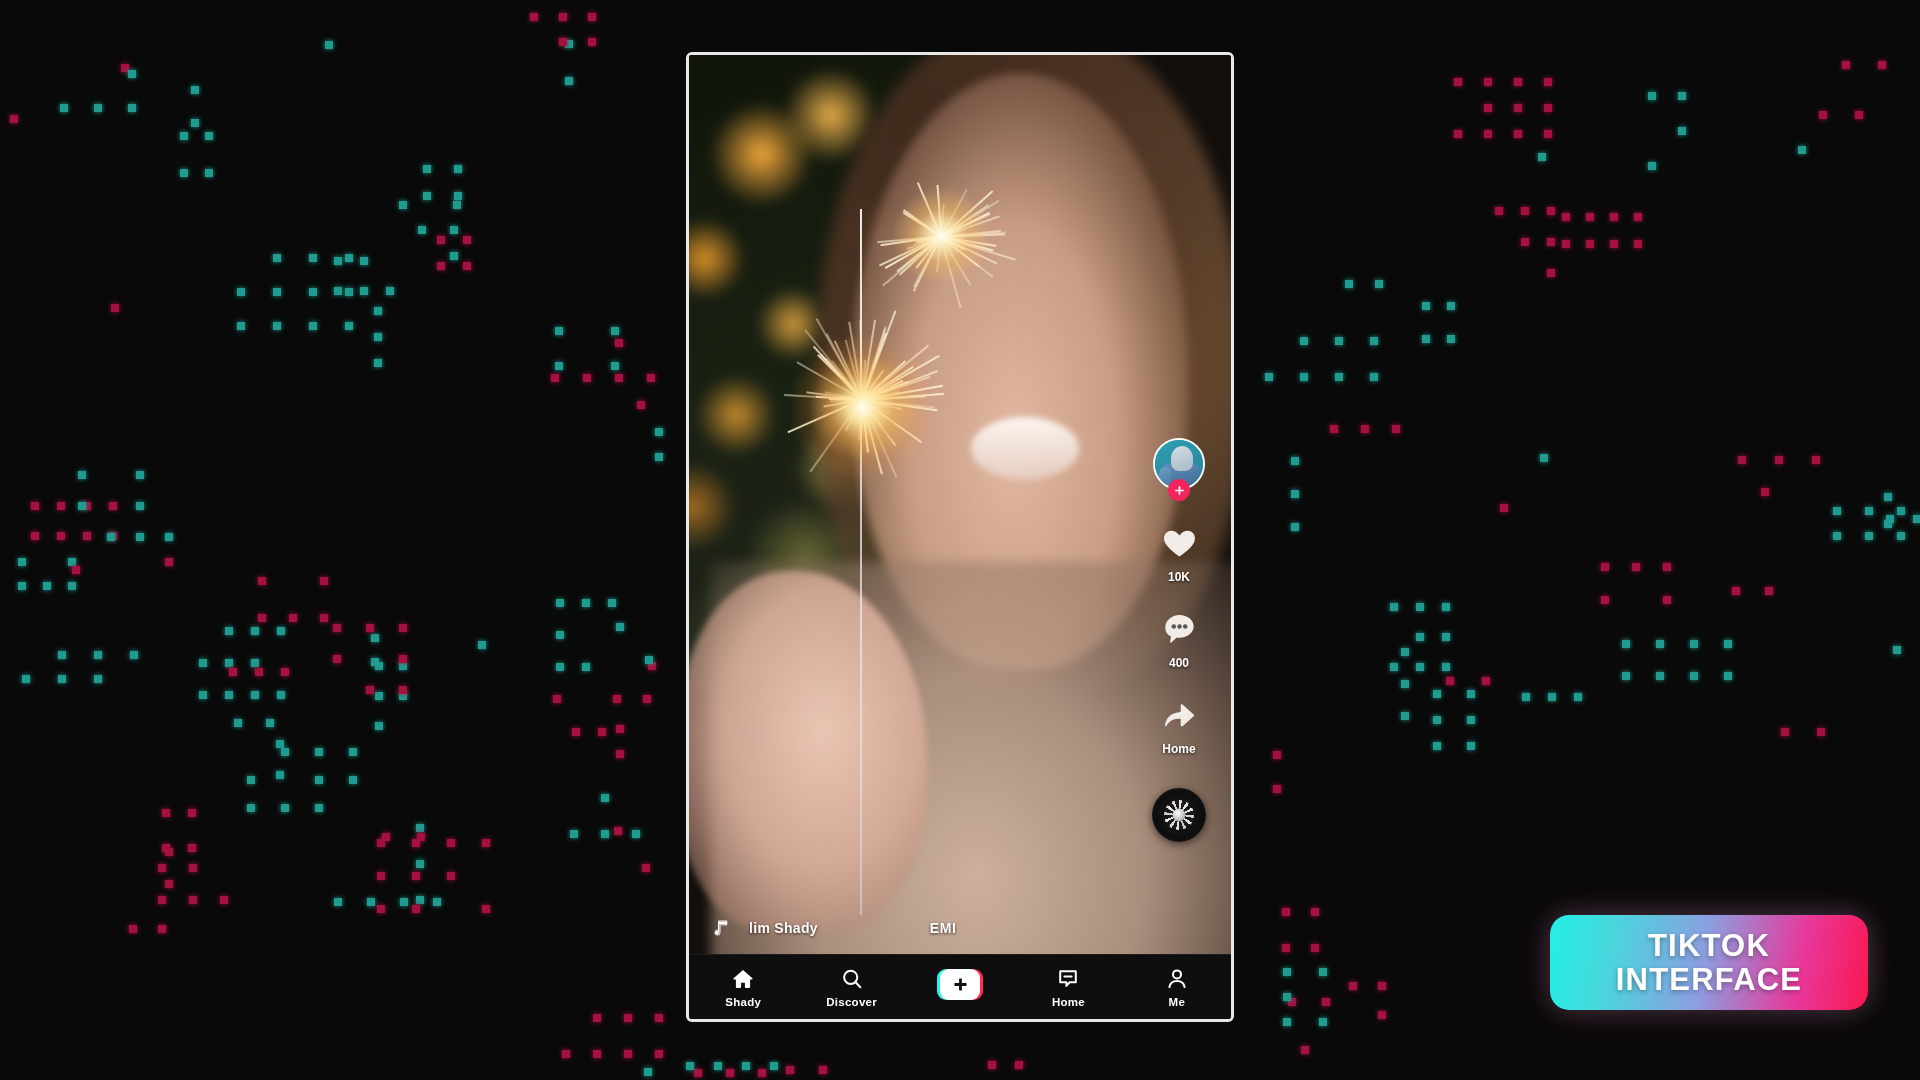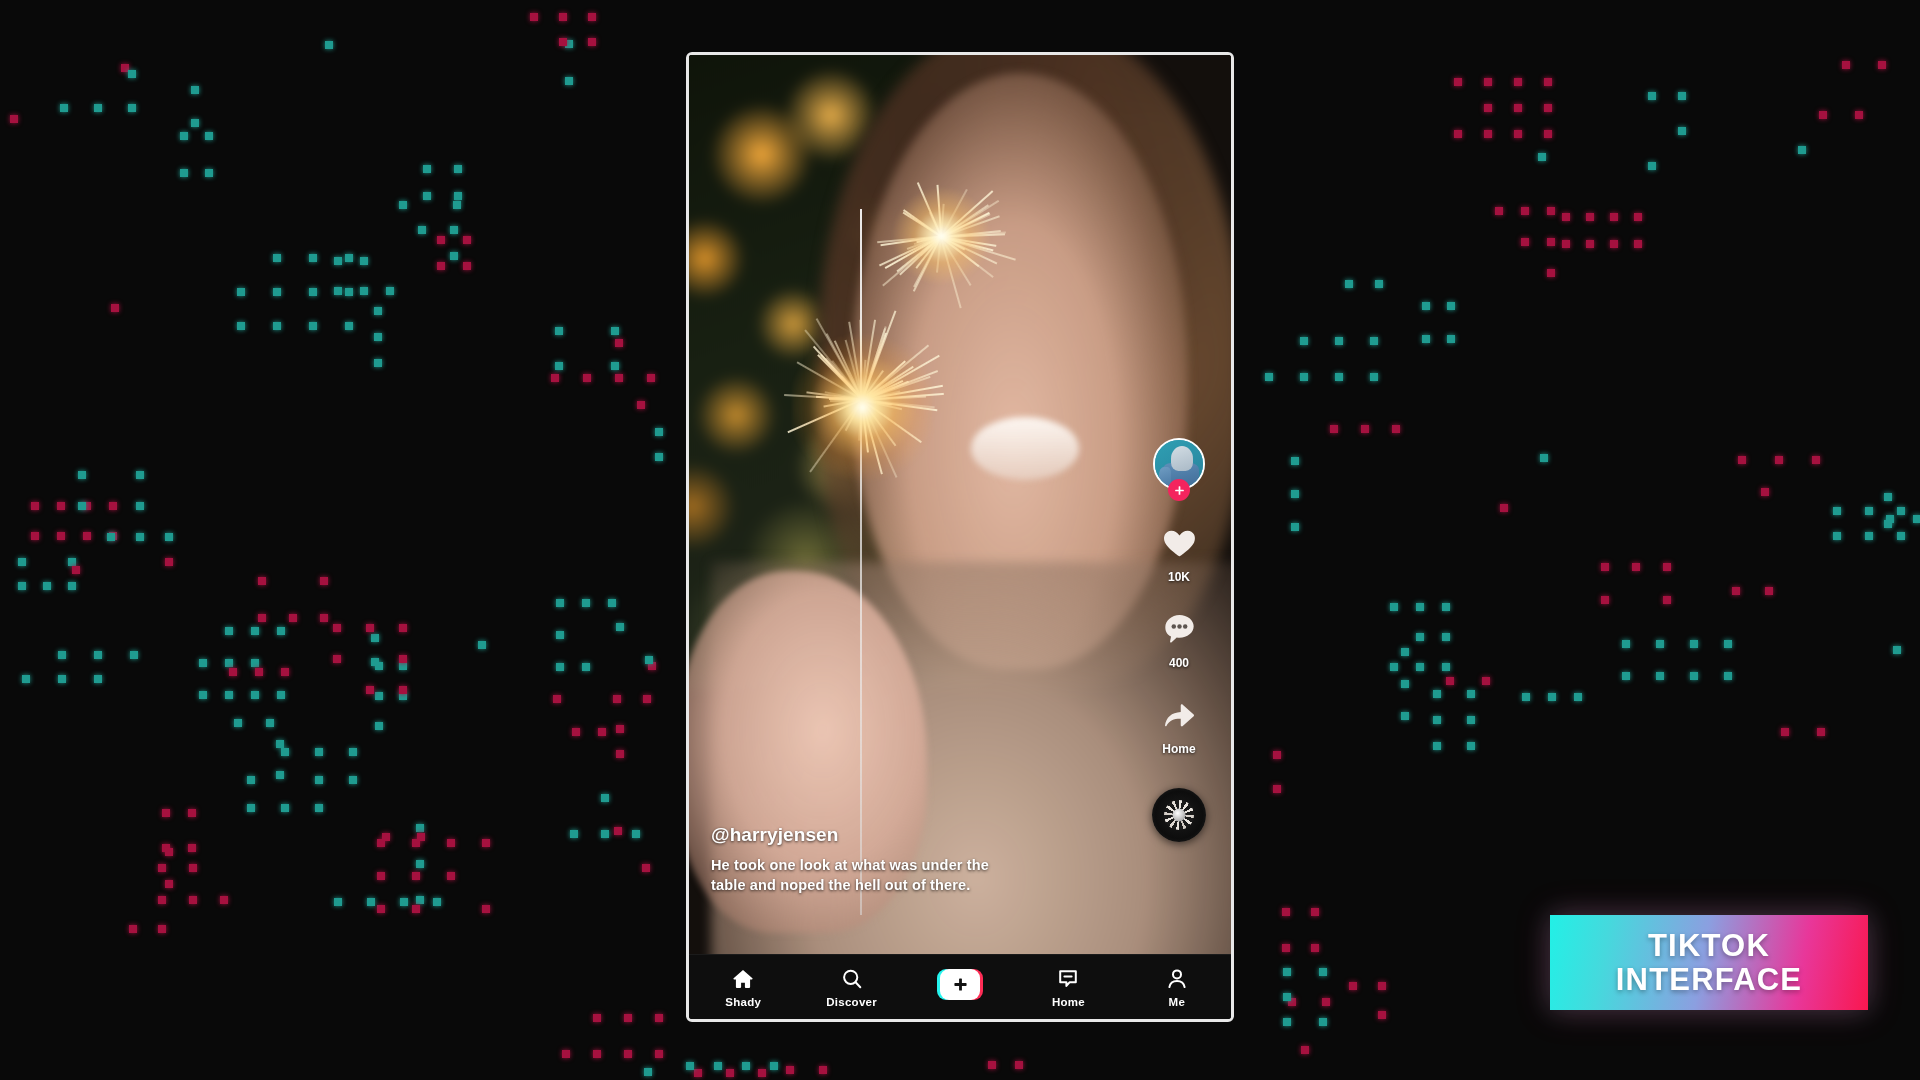--- a/index.html
+++ b/index.html
@@ -223,20 +223,21 @@
     display:flex; align-items:center; justify-content:center;
   }
 
   
   #badge {
     position:absolute; right:52px; bottom:70px;
     width:318px; height:95px;
     background:linear-gradient(100deg,#22f0e6 0%, #45d9dd 18%, #8b9fe0 48%, #e8379a 78%, #f9174f 100%);
     display:flex; flex-direction:column; align-items:center; justify-content:center;
     box-shadow:0 0 34px rgba(255,40,110,.28), 0 0 26px rgba(40,230,225,.2);
+    border-radius:19px;
   }
   .badge-line {
     color:#fff; font-size:31px; font-weight:700; letter-spacing:1.2px; line-height:1.08;
     text-shadow:0 2px 5px rgba(0,0,0,.33);
   }
 </style>
 </head>
 <body>
 
 <div id="stage">
@@ -688,25 +689,34 @@
             <div class="ray" style="left: 46.5%; top: 20%; width: 27.0726px; opacity: 0.78; transform: rotate(27.7906deg);"></div>
             <div class="ray" style="left: 46.5%; top: 20%; width: 28.4726px; opacity: 0.35; transform: rotate(164.187deg);"></div>
             <div class="ray" style="left: 46.5%; top: 20%; width: 62.1583px; opacity: 0.6; transform: rotate(340.456deg);"></div>
             <div class="ray" style="left: 46.5%; top: 20%; width: 27.9303px; opacity: 0.39; transform: rotate(136.835deg);"></div>
             <div class="ray" style="left: 46.5%; top: 20%; width: 65.3275px; opacity: 0.39; transform: rotate(355.997deg);"></div>
           </div>
         <div class="spark-core2"></div>
         <div class="spark-core"></div>
       </div>
 
-      <div id="caption-area">
-        <div id="username">@harryjensen</div>
-        <div id="caption-text">He took one look at what was under the table and noped the hell out of there.</div>
+
+      <div id="music-row">
+        <span id="music-icon">
+          <svg viewBox="0 0 24 24" width="20" height="20" fill="#fff">
+            <path d="M9 3.5v11.1a3.1 3.1 0 1 0 1.9 2.9V8.2h8.1V3.5H9z" stroke="#fff" stroke-width="1" fill="none"></path>
+            <path d="M9.3 4.2h9.1v3.3H9.3z" fill="#fff"></path>
+            <circle cx="7.2" cy="17.6" r="2.3" fill="#fff"></circle>
+            <rect x="8.6" y="4" width="1.5" height="13.6" fill="#fff"></rect>
+            <rect x="17.6" y="4" width="1.5" height="4" fill="#fff"></rect>
+          </svg>
+        </span>
+        <span id="music-title">lim Shady</span>
+        <span id="music-label">EMI</span>
       </div>
-
 
       <div id="rail">
 
         <div id="avatar-wrap">
           <div id="avatar">
             <div class="av-sky"></div>
             <div class="av-body"></div>
             <div class="av-arm"></div>
             <div class="av-face"></div>
             <div class="av-hair"></div>

